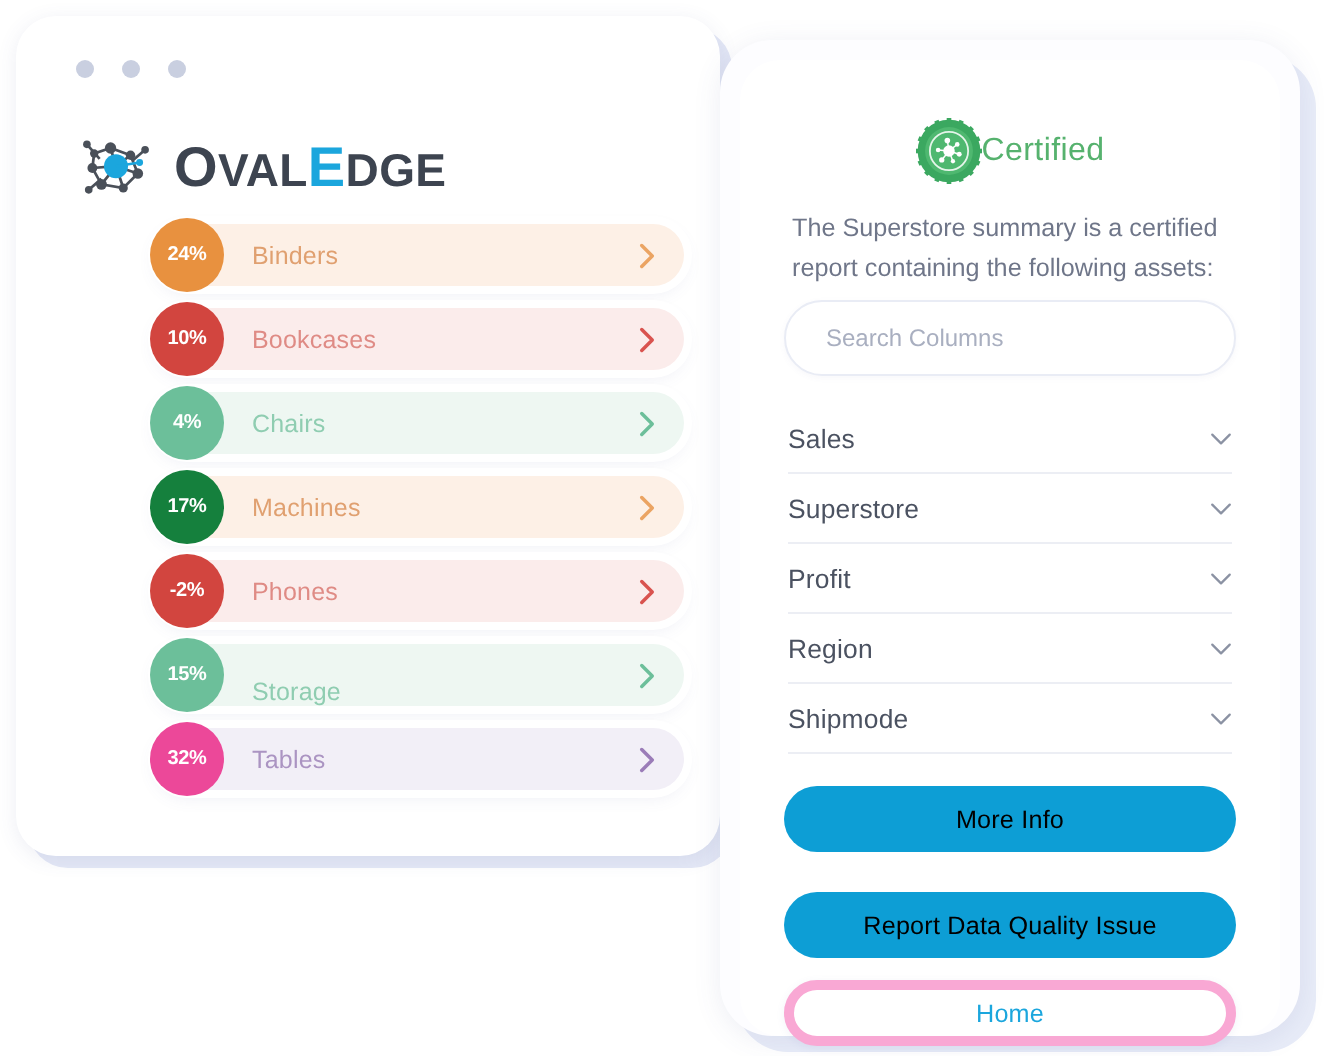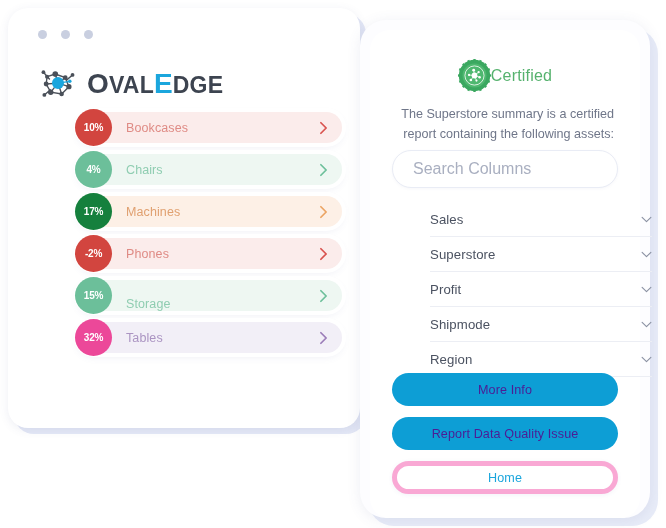--- a/index.html
+++ b/index.html
@@ -162,53 +162,52 @@
   #certified-label {
     font-size: 16px;
     color: #56b26e;
     letter-spacing: 0.2px;
   }
   #summary-text {
     position: absolute;
     left: 26px;
     top: 74px;
     width: 218px;
-    text-align: right;
+    text-align: left;
     font-size: 12.6px;
     line-height: 20px;
     color: #6f7689;
   }
 
   
   #search-input {
     position: absolute;
     left: 22px;
     top: 120px;
     width: 226px;
     height: 38px;
     border-radius: 19px;
     border: 1px solid #e9ecf5;
     background: #ffffff;
     box-sizing: border-box;
     padding: 0 20px;
     font-family: "Liberation Sans", sans-serif;
-    font-size: 16px;
+    font-size: 12px;
     color: #6f7689;
     outline: none;
     box-shadow: 0 1px 3px rgba(90, 100, 160, 0.05);
   }
   #search-input::placeholder { color: #a9afc0; }
 
   
   #accordion {
     position: absolute;
     left: 24px;
     top: 172px;
     width: 222px;
-    margin-left: 36px;
   }
   .acc-row {
     height: 34px;
     display: flex;
     align-items: center;
     justify-content: space-between;
     border-bottom: 1px solid #eceef4;
   }
   .acc-label {
     font-size: 13.2px;
@@ -231,21 +230,22 @@
     border-radius: 17px;
     border: none;
     margin-bottom: 11px;
     font-family: "Liberation Sans", sans-serif;
     font-size: 12.6px;
     cursor: pointer;
     letter-spacing: 0.1px;
   }
   .btn-primary {
     background: #0d9ed5;
-    color: #4c1d95;
+    color: #000000;
+    margin-top: 20px;
   }
   .btn-outline {
     background: #ffffff;
     color: #1ba6dd;
     border: 5px solid #f9a8d4;
     box-shadow: 0 1px 4px rgba(90, 100, 160, 0.08);
   }
 </style>
 </head>
 <body>
@@ -281,20 +281,27 @@
       <circle cx="22" cy="21" r="6.6" fill="#1ba6dd"></circle>
       <circle cx="35" cy="19" r="1.9" fill="#1ba6dd"></circle>
       <path d="M22 21 L35 19" stroke="#1ba6dd" stroke-width="1.4"></path>
     </svg>
     <div id="brand-text">
       <span class="cap">O</span><span class="sm">VAL</span><span class="cap blue">E</span><span class="sm">DGE</span>
     </div>
   </div>
 
   <div id="metric-list">
+      <div class="metric-row" style="background: rgb(253, 240, 230);">
+        <div class="metric-badge" style="background: rgb(232, 145, 63);">24%</div>
+        <div class="metric-label" style="color: rgb(224, 160, 112);">Binders</div>
+        <svg class="metric-chev" viewBox="0 0 10 16">
+          <path d="M2 2 L8 8 L2 14" fill="none" stroke="#eba463" stroke-width="2" stroke-linecap="round" stroke-linejoin="round"></path>
+        </svg>
+      </div>
       <div class="metric-row" style="background: rgb(251, 236, 235);">
         <div class="metric-badge" style="background: rgb(210, 69, 63);">10%</div>
         <div class="metric-label" style="color: rgb(223, 139, 133);">Bookcases</div>
         <svg class="metric-chev" viewBox="0 0 10 16">
           <path d="M2 2 L8 8 L2 14" fill="none" stroke="#d9534f" stroke-width="2" stroke-linecap="round" stroke-linejoin="round"></path>
         </svg>
       </div>
       <div class="metric-row" style="background: rgb(238, 247, 242);">
         <div class="metric-badge" style="background: rgb(108, 191, 154);">4%</div>
         <div class="metric-label" style="color: rgb(143, 205, 177);">Chairs</div>
@@ -387,27 +394,27 @@
           <path d="M1 1.5 L6 6.5 L11 1.5" fill="none" stroke="#8b92a3" stroke-width="1.3" stroke-linecap="round" stroke-linejoin="round"></path>
         </svg>
       </div>
       <div class="acc-row">
         <span class="acc-label">Profit</span>
         <svg class="acc-chev" viewBox="0 0 12 8">
           <path d="M1 1.5 L6 6.5 L11 1.5" fill="none" stroke="#8b92a3" stroke-width="1.3" stroke-linecap="round" stroke-linejoin="round"></path>
         </svg>
       </div>
       <div class="acc-row">
-        <span class="acc-label">Shipmode</span>
+        <span class="acc-label">Region</span>
         <svg class="acc-chev" viewBox="0 0 12 8">
           <path d="M1 1.5 L6 6.5 L11 1.5" fill="none" stroke="#8b92a3" stroke-width="1.3" stroke-linecap="round" stroke-linejoin="round"></path>
         </svg>
       </div>
       <div class="acc-row">
-        <span class="acc-label">Region</span>
+        <span class="acc-label">Shipmode</span>
         <svg class="acc-chev" viewBox="0 0 12 8">
           <path d="M1 1.5 L6 6.5 L11 1.5" fill="none" stroke="#8b92a3" stroke-width="1.3" stroke-linecap="round" stroke-linejoin="round"></path>
         </svg>
       </div>
     </div>
 
   <div id="button-stack">
       <button class="btn btn-primary">More Info</button>
       <button class="btn btn-primary">Report Data Quality Issue</button>
       <button class="btn btn-outline">Home</button>

